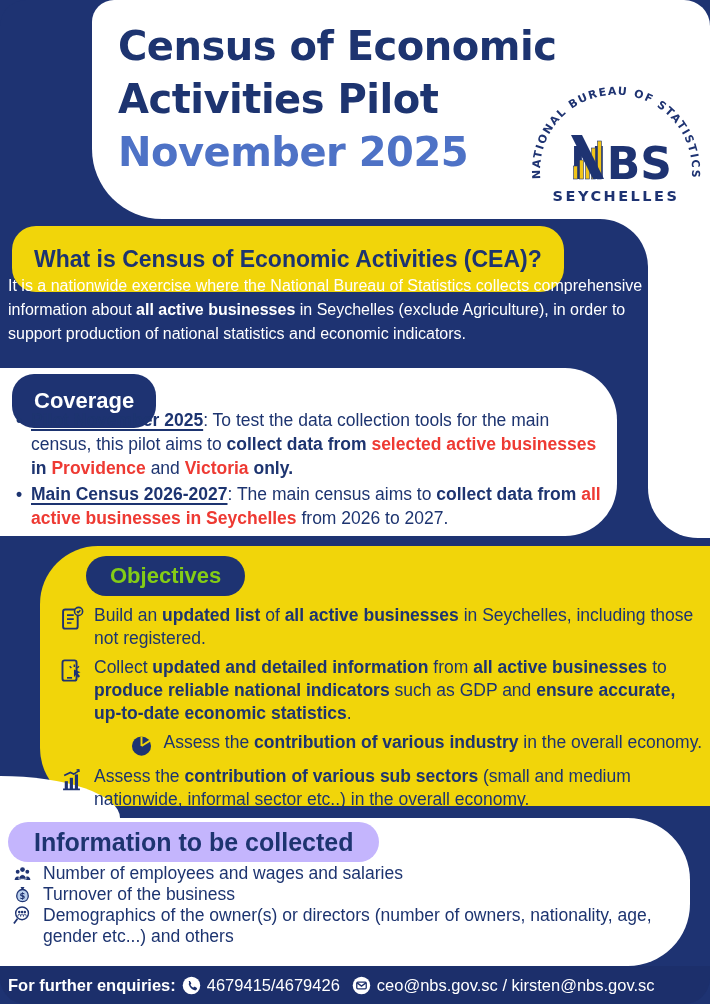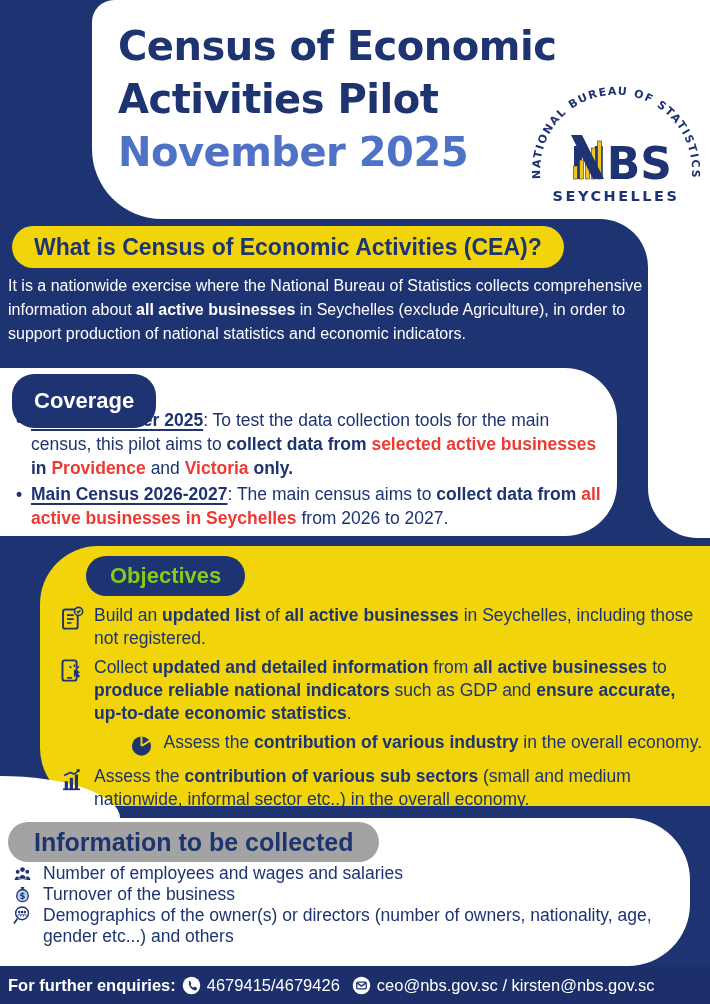--- a/index.html
+++ b/index.html
@@ -1,17 +1,17 @@
 <!DOCTYPE html>
 <html><head>
 <meta charset="utf-8">
 <style>
   html,body{margin:0;padding:0;background:#1E3372;}
   .page{position:relative;width:710px;height:1004px;background:#1E3372;overflow:hidden;
-        font-family:"Liberation Sans",sans-serif;color:#1D3470;}
+        font-family:"Liberation Sans",sans-serif;color:#1D3470;border-radius:26px;}
   .abs{position:absolute;}
 
   
   .header-panel{left:92px;top:0;width:618px;height:219px;background:#fff;border-radius:22px 0 0 70px;}
   .right-col{left:648px;top:150px;width:62px;height:388px;background:#fff;border-bottom-left-radius:50px;}
   .notch-white{left:600px;top:219px;width:48px;height:48px;background:#fff;}
   .notch-navy{left:600px;top:219px;width:48px;height:48px;background:#1E3372;border-top-right-radius:48px;}
   .coverage-panel{left:0;top:368px;width:617px;height:168px;background:#fff;border-radius:0 52px 52px 0;}
   .objectives-panel{left:40px;top:546px;width:670px;height:260px;background:#F1D50A;border-radius:58px 0 0 58px;}
   .info-flare{left:0;top:776px;width:120px;height:42px;background:#fff;border-top-right-radius:120px 42px;}
@@ -19,24 +19,24 @@
   .footer-bar{left:0;top:966px;width:710px;height:38px;background:#1C2F6B;}
 
   
   .title{left:118px;top:20px;font-family:"DejaVu Sans","Liberation Sans",sans-serif;
          font-weight:700;font-size:40px;line-height:53px;color:#1D3470;letter-spacing:-0.5px;white-space:nowrap;}
   .title .l3{color:#4E72C6;}
   .logo{left:524px;top:84px;width:184px;height:132px;}
 
   
   .pill{display:inline-block;white-space:nowrap;font-weight:700;}
-  .whatis-pill{left:12px;top:226px;background:#F1D50A;color:#1D3470;font-size:23px;line-height:42px;height:42px;padding:0 22px;border-radius:24px;}
+  .whatis-pill{left:12px;top:226px;background:#F1D50A;color:#1D3470;font-size:23px;line-height:42px;height:42px;padding:12px 22px;border-radius:24px;}
   .cov-pill{left:12px;top:374px;background:#1E3372;color:#fff;font-size:22px;line-height:38px;height:38px;padding:8px 22px;border-radius:22px;}
   .obj-pill{left:86px;top:556px;background:#1E3372;color:#84cc16;font-size:22px;line-height:40px;height:40px;padding:0 24px;border-radius:24px;}
-  .info-pill{left:8px;top:822px;background:#a3a3a3;color:#1D3470;font-size:25px;line-height:40px;height:40px;padding:0 26px;border-radius:26px;}
+  .info-pill{left:8px;top:822px;background:#c4b5fd;color:#1D3470;font-size:25px;line-height:40px;height:40px;padding:0 26px;border-radius:26px;}
 
   
   .whatis-body{left:8px;top:274px;width:636px;color:#fff;font-size:16px;line-height:24px;}
   .cov-list{left:16px;top:408px;width:592px;font-size:17.5px;line-height:24px;}
   .cov-item{position:relative;padding-left:15px;margin-bottom:2px;}
   .cov-dot{position:absolute;left:0;top:0;font-weight:700;}
   .obj-list{left:58px;top:604px;width:644px;display:flex;flex-direction:column;gap:6px;font-size:17.5px;line-height:23px;align-items:flex-end;}
   .obj-item{display:flex;gap:9px;align-items:flex-start;}
   .obj-icon{flex:0 0 27px;padding-top:1px;}
   .info-list{left:12px;top:863px;width:660px;display:flex;flex-direction:column;font-size:17.5px;line-height:20.5px;}

